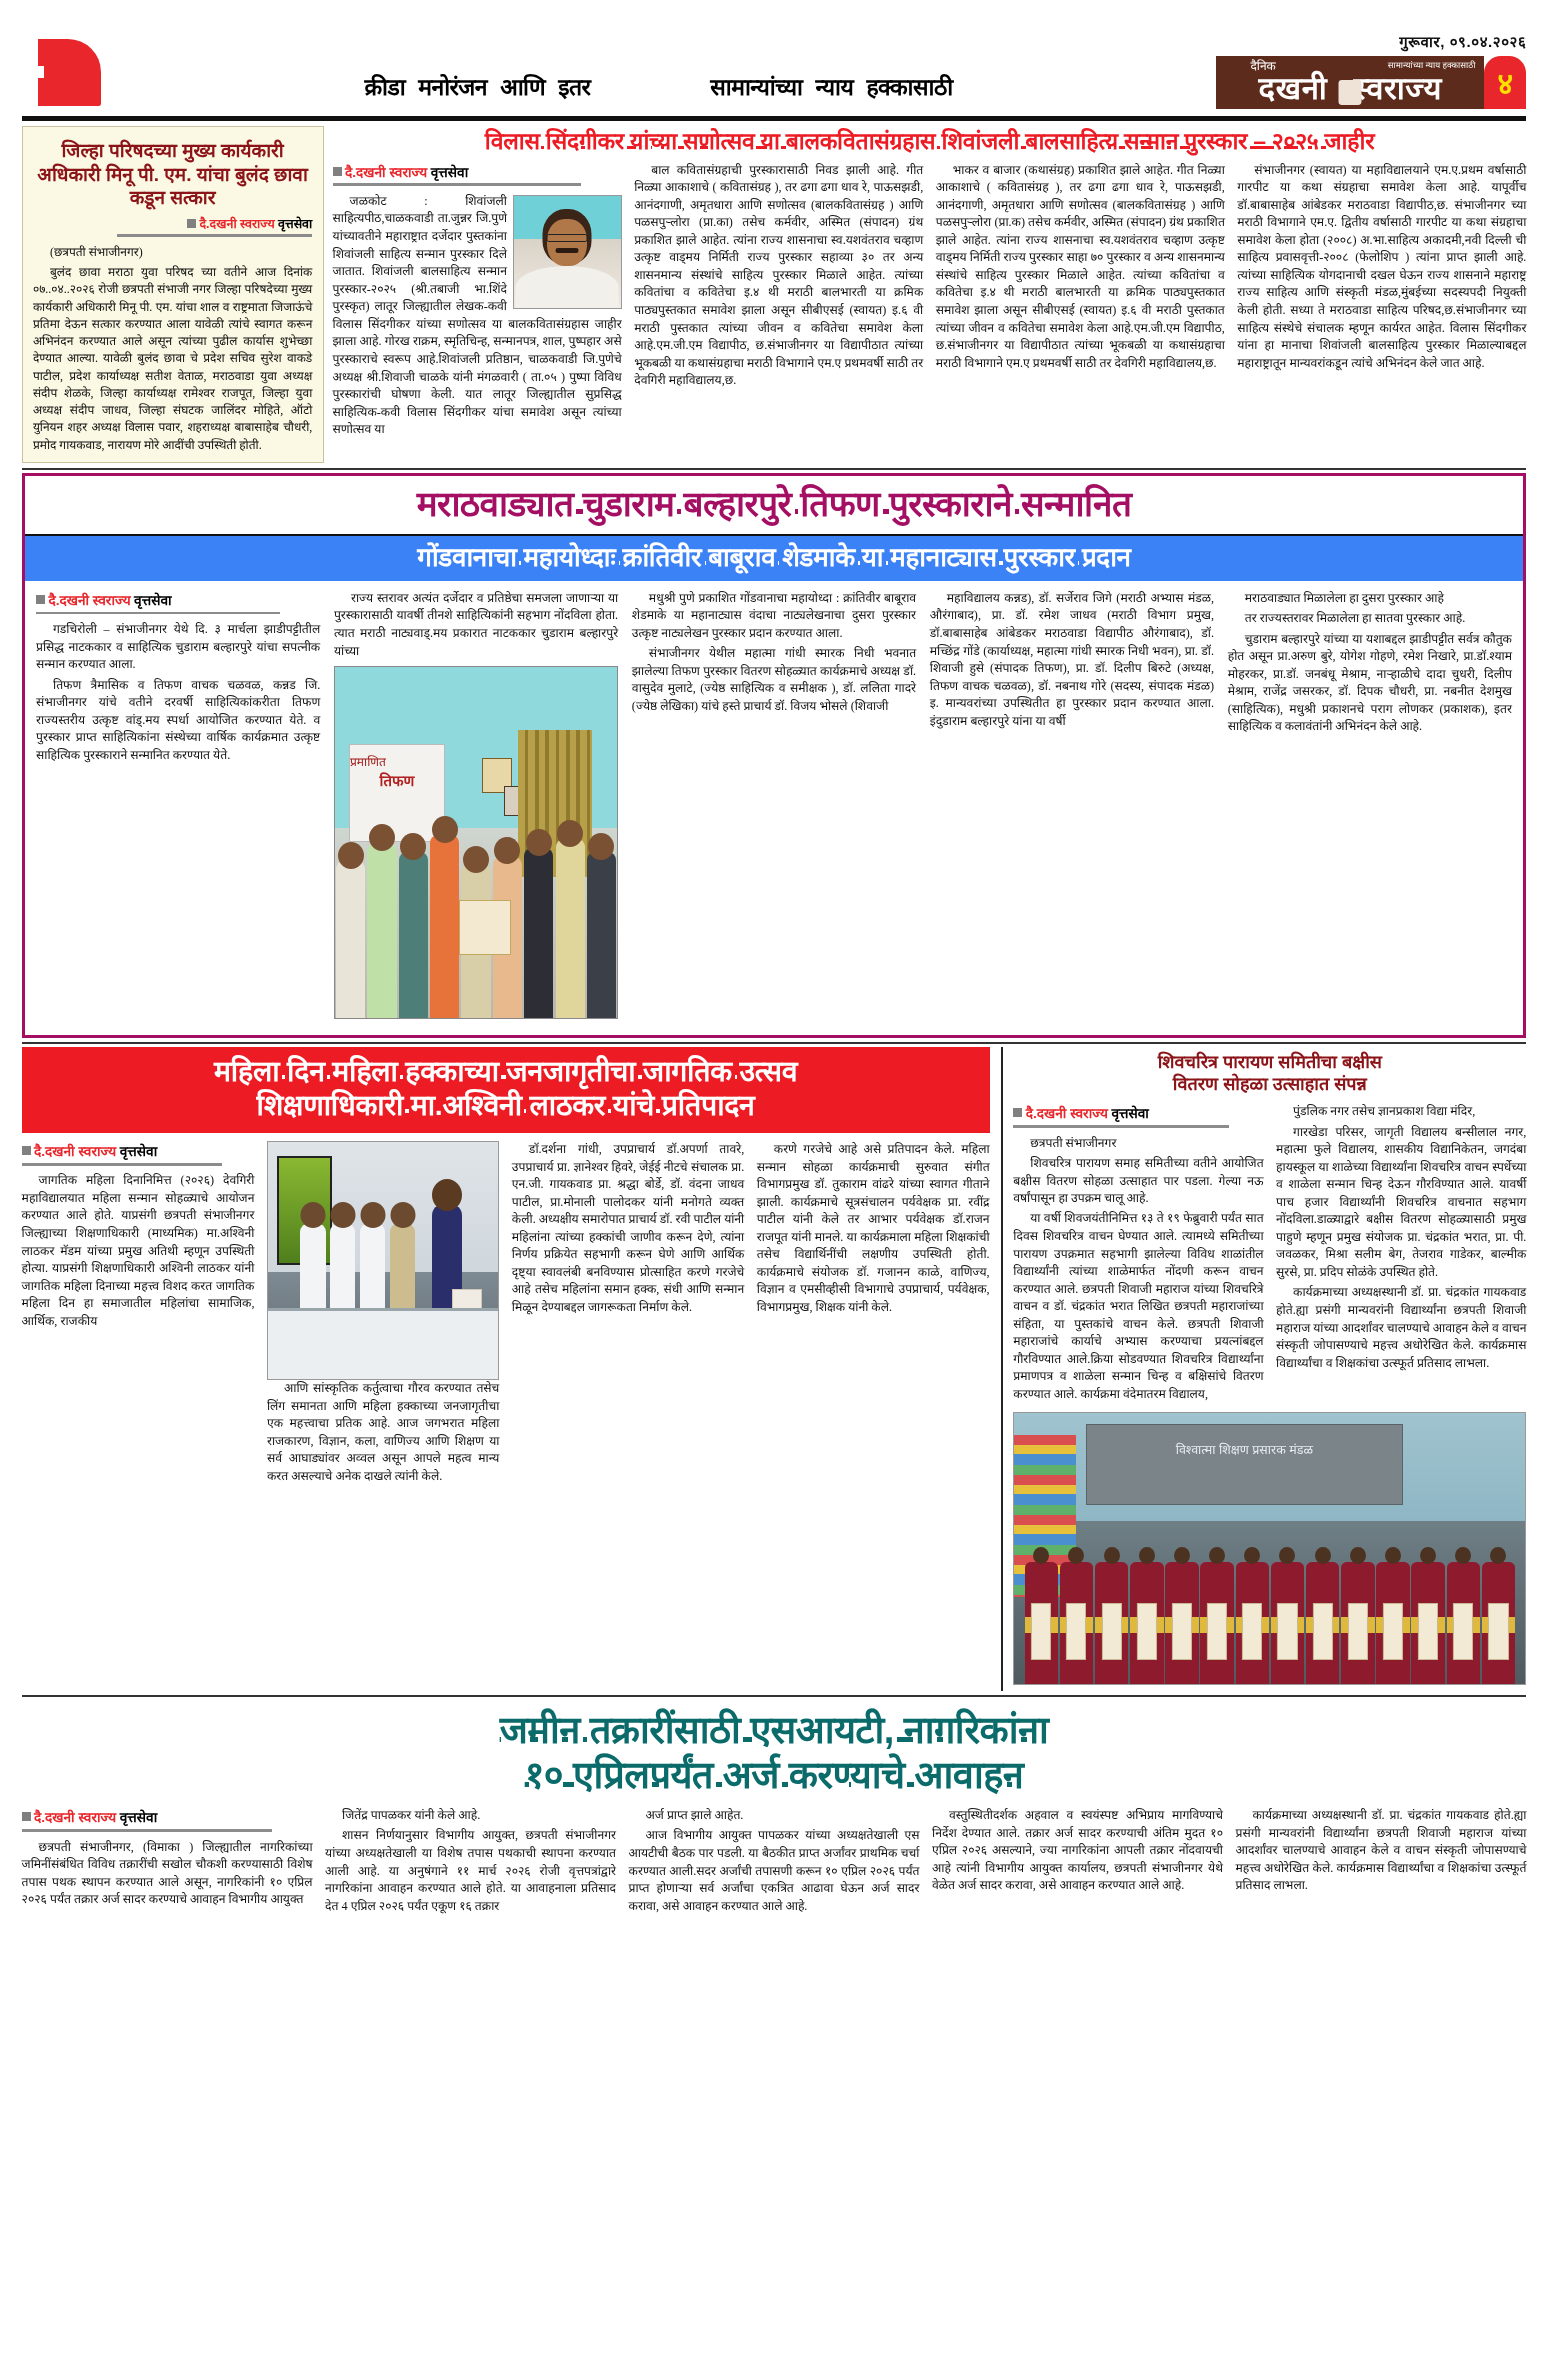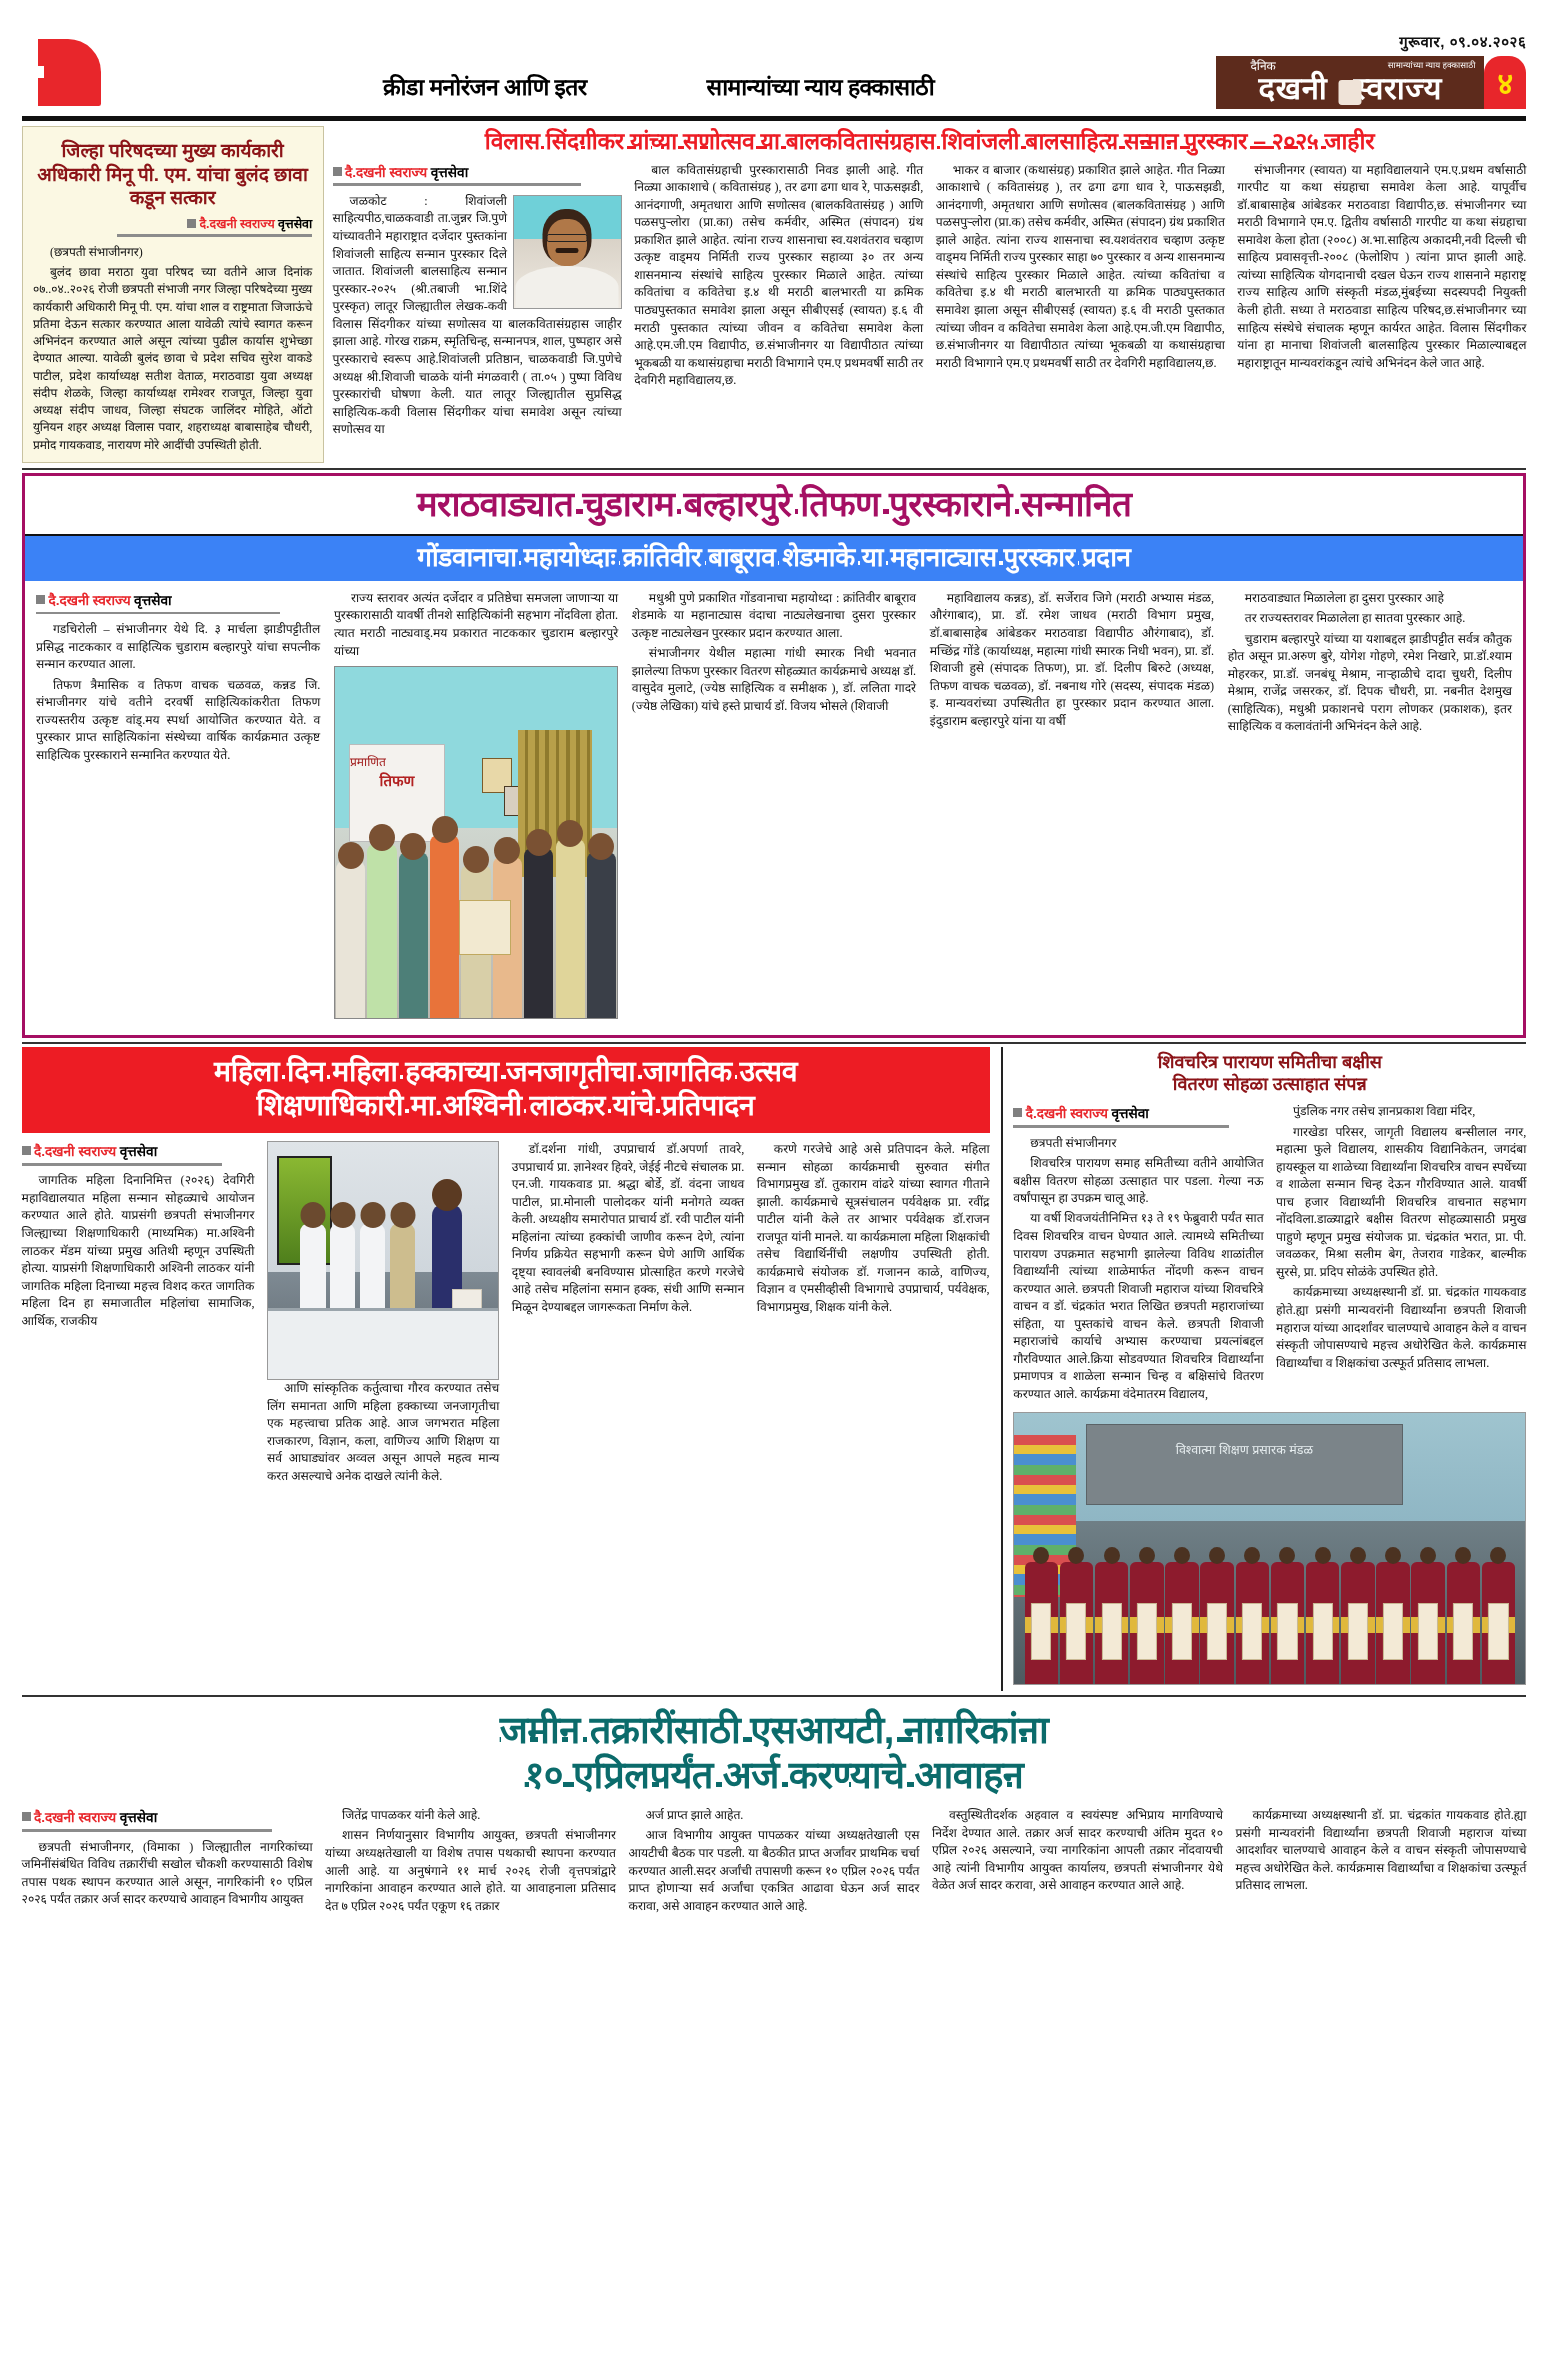--- a/index.html
+++ b/index.html
@@ -19,21 +19,21 @@
   .logo-mark {
     width:63px; height:67px; background:#e8262b;
     border-top-right-radius:33px; border-bottom-right-radius:2.3px;
     margin-left:16px; margin-bottom:8px; position:relative; flex:none;
   }
   .logo-mark:after{
     content:""; position:absolute; left:0; top:40%; width:6.8px; height:12.5px; background:#fff;
   }
   .mh-center { flex:1; display:flex; align-items:flex-end; justify-content:center; gap:120px; padding-bottom:12.5px;}
   .mh-tagline1, .mh-tagline2 {
-    font-family:Liberation Sans, sans-serif;
+    font-family:Liberation Mono, monospace;
     font-weight:bold; font-size:23px; letter-spacing:-0.6px; color:#000;
   }
   .mh-right { display:flex; flex-direction:column; align-items:flex-end; flex:none; padding-bottom:4.6px; }
   .mh-date { font-family:"Liberation Sans", sans-serif; font-weight:bold; font-size:15px; margin-bottom:4.6px; letter-spacing:0.6px;}
   .mh-logobox { display:flex; align-items:stretch; }
   .mh-brand {
     background:#5d2b1c; color:#fff; padding:4.6px 10.3px 5.7px 10.3px; min-width:268px;
     display:flex; flex-direction:column; align-items:center; justify-content:center; position:relative;
   }
   .mh-brand .small-top { font-size:12px; position:absolute; left:34px; top:1px; font-family:Liberation Serif, serif; }
@@ -504,21 +504,21 @@
           <span class="blk">वृत्तसेवा</span>
         </div>
         <div class="credit-rule"></div>
         <div class="body-col">
           <p>छत्रपती संभाजीनगर, (विमाका ) जिल्ह्यातील नागरिकांच्या जमिनींसंबंधित विविध तक्रारींची सखोल चौकशी करण्यासाठी विशेष तपास पथक स्थापन करण्यात आले असून, नागरिकांनी १० एप्रिल २०२६ पर्यंत तक्रार अर्ज सादर करण्याचे आवाहन विभागीय आयुक्त</p>
         </div>
       </div>
       <div>
         <div class="body-col">
           <p>जितेंद्र पापळकर यांनी केले आहे.</p>
-          <p>शासन निर्णयानुसार विभागीय आयुक्त, छत्रपती संभाजीनगर यांच्या अध्यक्षतेखाली या विशेष तपास पथकाची स्थापना करण्यात आली आहे. या अनुषंगाने ११ मार्च २०२६ रोजी वृत्तपत्रांद्वारे नागरिकांना आवाहन करण्यात आले होते. या आवाहनाला प्रतिसाद देत ७ एप्रिल २०२६ पर्यंत एकूण १६ तक्रार</p>
+          <p>शासन निर्णयानुसार विभागीय आयुक्त, छत्रपती संभाजीनगर यांच्या अध्यक्षतेखाली या विशेष तपास पथकाची स्थापना करण्यात आली आहे. या अनुषंगाने ११ मार्च २०२६ रोजी वृत्तपत्रांद्वारे नागरिकांना आवाहन करण्यात आले होते. या आवाहनाला प्रतिसाद देत 4 एप्रिल २०२६ पर्यंत एकूण १६ तक्रार</p>
         </div>
       </div>
       <div>
         <div class="body-col">
           <p>अर्ज प्राप्त झाले आहेत.</p>
           <p>आज विभागीय आयुक्त पापळकर यांच्या अध्यक्षतेखाली एस आयटीची बैठक पार पडली. या बैठकीत प्राप्त अर्जांवर प्राथमिक चर्चा करण्यात आली.सदर अर्जांची तपासणी करून १० एप्रिल २०२६ पर्यंत प्राप्त होणाऱ्या सर्व अर्जांचा एकत्रित आढावा घेऊन अर्ज सादर करावा, असे आवाहन करण्यात आले आहे.</p>
         </div>
       </div>
       <div>
         <div class="body-col">

